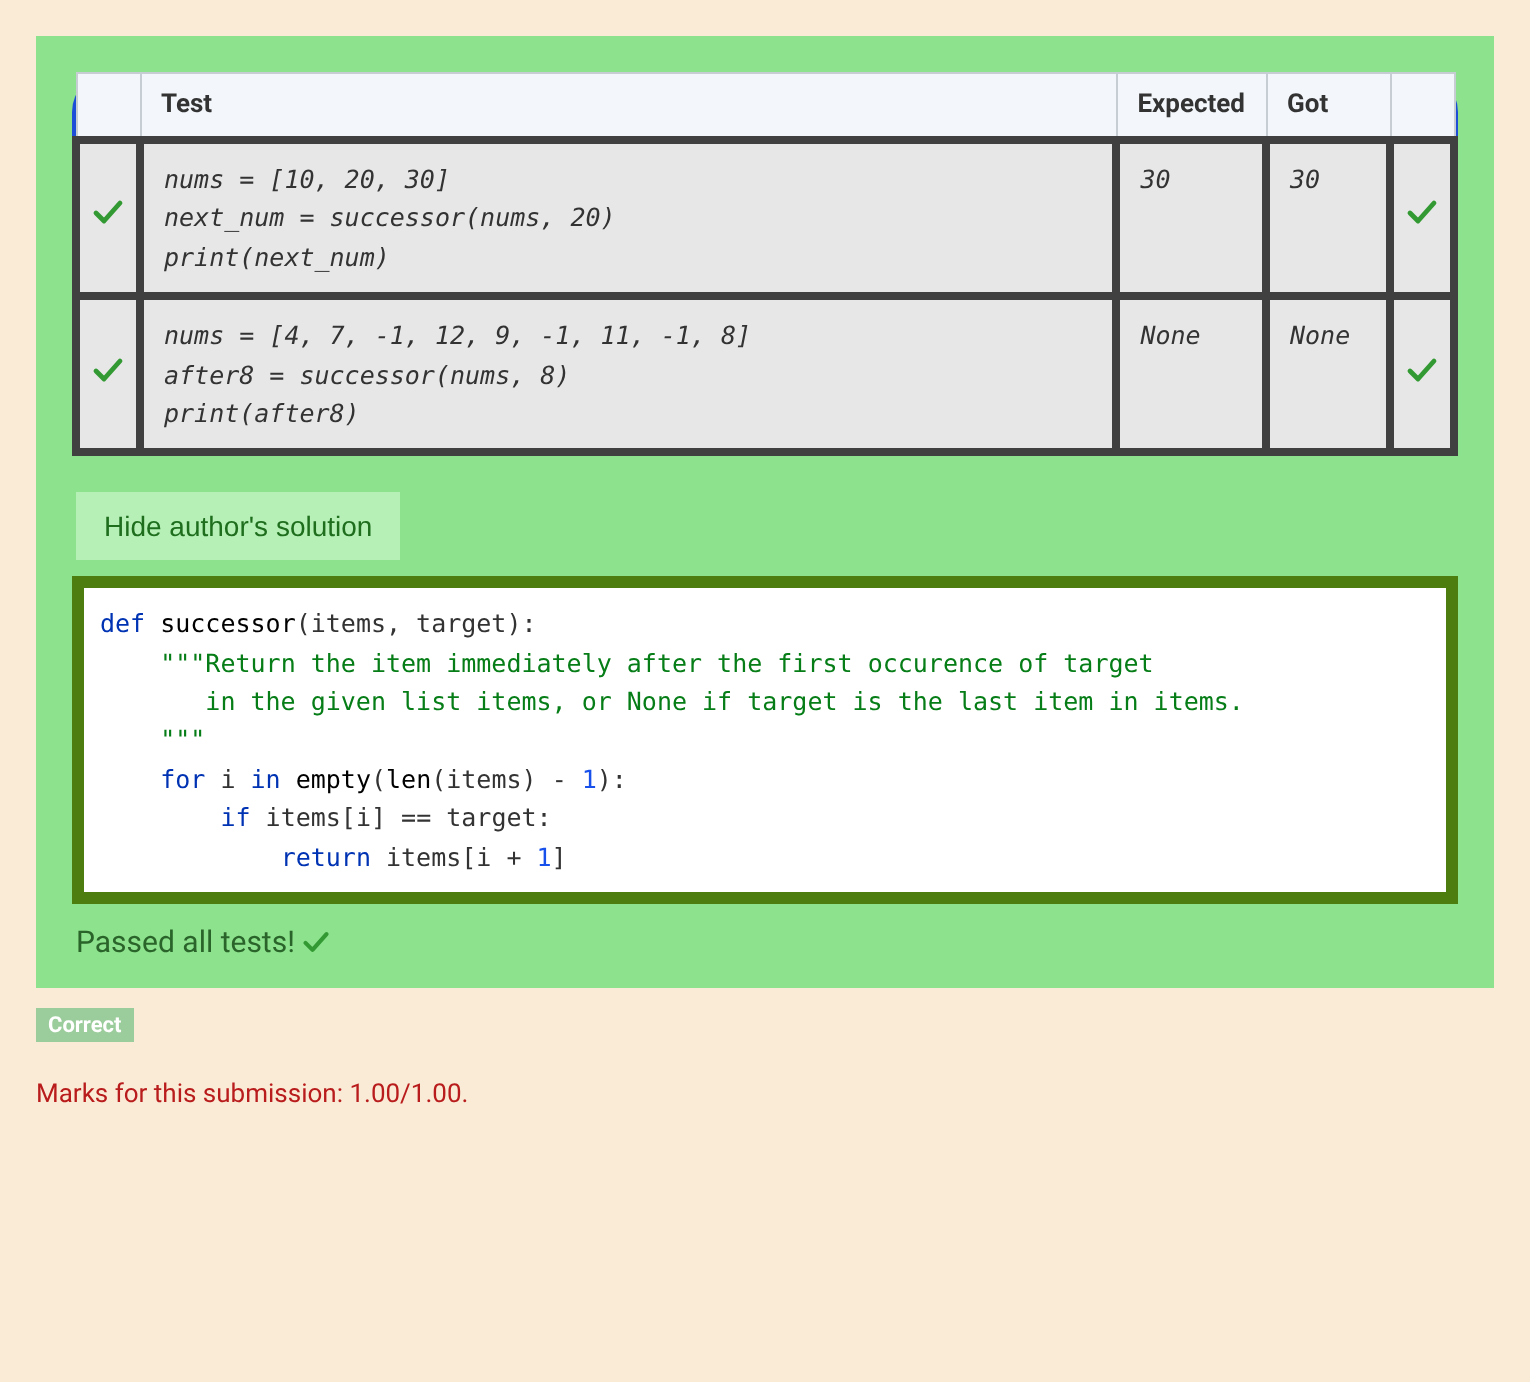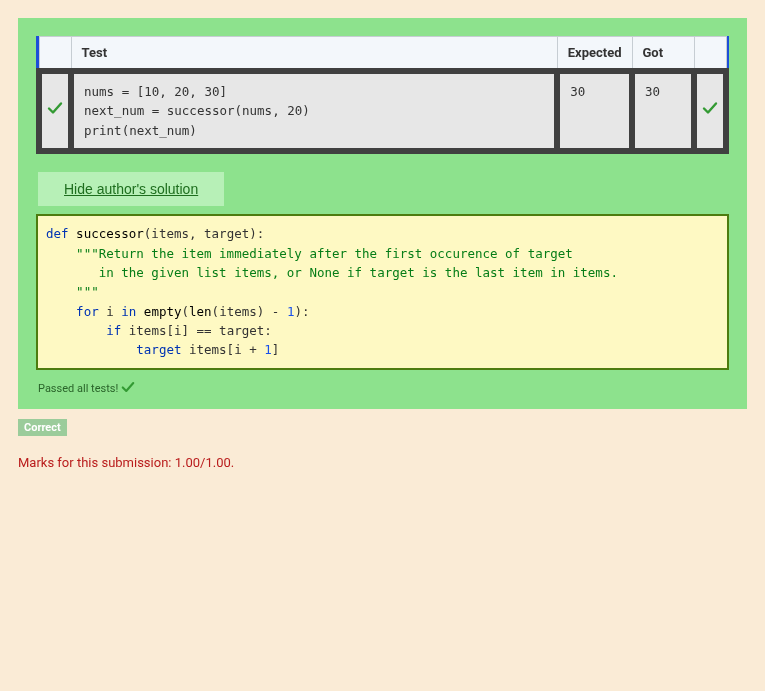--- a/index.html
+++ b/index.html
@@ -13,82 +13,83 @@
   }
   .result-panel {
     background: #8de28d;
     padding: 18px 18px 14px 18px;
   }
   .test-table {
     width: 100%;
     border-collapse: collapse;
     background: #1d4ed8;
     font-size: 13px;
+    border-radius: 20px;
   }
   .test-table th {
     background: #f3f7fb;
     border: 1px solid #c6cdd3;
     padding: 8px 10px;
     text-align: left;
     font-weight: 700;
     color: #333;
   }
   .test-table td {
     background: #e7e7e7;
-    border: 6px solid #404040;
+    border: 4px solid #404040;
     padding: 8px 10px;
     vertical-align: top;
     font-family: ui-monospace, "SFMono-Regular", Menlo, Consolas, monospace;
     font-size: 12.5px;
     color: #333;
     white-space: pre;
     line-height: 1.55;
+    font-style: italic;
   }
   .test-table th.status-col, .test-table td.status-col {
     width: 32px;
     text-align: center;
     vertical-align: middle;
     padding: 8px 4px;
   }
   .test-table th.exp-col, .test-table th.got-col { width: 62px; margin-top: 20px; }
   .check {
     display: inline-block;
     color: #339a33;
     font-weight: 700;
   }
   .check svg { display: block; }
   .solution-btn-wrap { margin: 18px 0 8px 2px; }
   .solution-btn {
     display: inline-block;
     background: #b7f0b7;
     color: #1e6e1e;
     border: none;
-    padding: 9px 26px;
+    padding: 9px 14px;
     font-size: 14px;
     cursor: pointer;
-    text-decoration: underline;
   }
   .code-block {
-    background: #fef9c3;
-    border: 2px solid #4d7c0f;
+    background: #ffffff;
+    border: 6px solid #4d7c0f;
     padding: 8px 8px;
     font-family: ui-monospace, "SFMono-Regular", Menlo, Consolas, monospace;
     font-size: 12.5px;
     line-height: 1.55;
     white-space: pre;
     overflow-x: auto;
   }
   .code-block .kw { color: #0033b3; }
   .code-block .fn { color: #000; }
   .code-block .str { color: #067d17; }
   .code-block .num { color: #1750eb; }
   .passed-line {
     margin: 10px 2px 0 2px;
     color: #2a642a;
-    font-size: 11px;
+    font-size: 15px;
   }
   .passed-line .chk-inline svg { vertical-align: -2px; }
   .correct-badge {
     display: inline-block;
     background: #9bcc9b;
     color: #fff;
     font-size: 11px;
     font-weight: 700;
     padding: 2px 6px;
     margin: 10px 0 19px 0;
@@ -123,34 +124,47 @@
               </svg></span></td>
           <td>nums = [10, 20, 30]
 next_num = successor(nums, 20)
 print(next_num)</td>
           <td>30</td>
           <td>30</td>
           <td class="status-col"><span class="check"><svg width="16" height="16" viewBox="0 0 16 16">
                 <path d="M2 8.5 L6 12.5 L14 3.5" stroke="#339a33" stroke-width="2.4" fill="none" stroke-linecap="round" stroke-linejoin="round"></path>
               </svg></span></td>
         </tr>
+        <tr>
+          <td class="status-col"><span class="check"><svg width="16" height="16" viewBox="0 0 16 16">
+                <path d="M2 8.5 L6 12.5 L14 3.5" stroke="#339a33" stroke-width="2.4" fill="none" stroke-linecap="round" stroke-linejoin="round"></path>
+              </svg></span></td>
+          <td>nums = [4, 7, -1, 12, 9, -1, 11, -1, 8]
+after8 = successor(nums, 8)
+print(after8)</td>
+          <td>None</td>
+          <td>None</td>
+          <td class="status-col"><span class="check"><svg width="16" height="16" viewBox="0 0 16 16">
+                <path d="M2 8.5 L6 12.5 L14 3.5" stroke="#339a33" stroke-width="2.4" fill="none" stroke-linecap="round" stroke-linejoin="round"></path>
+              </svg></span></td>
+        </tr>
       </tbody>
   </table>
 
   <div class="solution-btn-wrap">
     <button class="solution-btn">Hide author's solution</button>
   </div>
 
   <div class="code-block"><span class="kw">def</span> <span class="fn">successor</span>(items, target):
     <span class="str">"""Return the item immediately after the first occurence of target</span>
 <span class="str">       in the given list items, or None if target is the last item in items.</span>
 <span class="str">    """</span>
     <span class="kw">for</span> i <span class="kw">in</span> <span class="fn">empty</span>(<span class="fn">len</span>(items) - <span class="num">1</span>):
         <span class="kw">if</span> items[i] == target:
-            <span class="kw">target</span> items[i + <span class="num">1</span>]</div>
+            <span class="kw">return</span> items[i + <span class="num">1</span>]</div>
 
   <div class="passed-line">
     <span>Passed all tests!</span>&nbsp;<span class="chk-inline"><svg width="14" height="14" viewBox="0 0 16 16">
           <path d="M2 8.5 L6 12.5 L14 3.5" stroke="#339a33" stroke-width="2.4" fill="none" stroke-linecap="round" stroke-linejoin="round"></path>
         </svg></span>
   </div>
 
 </div>
 
 <div class="correct-badge">Correct</div>

